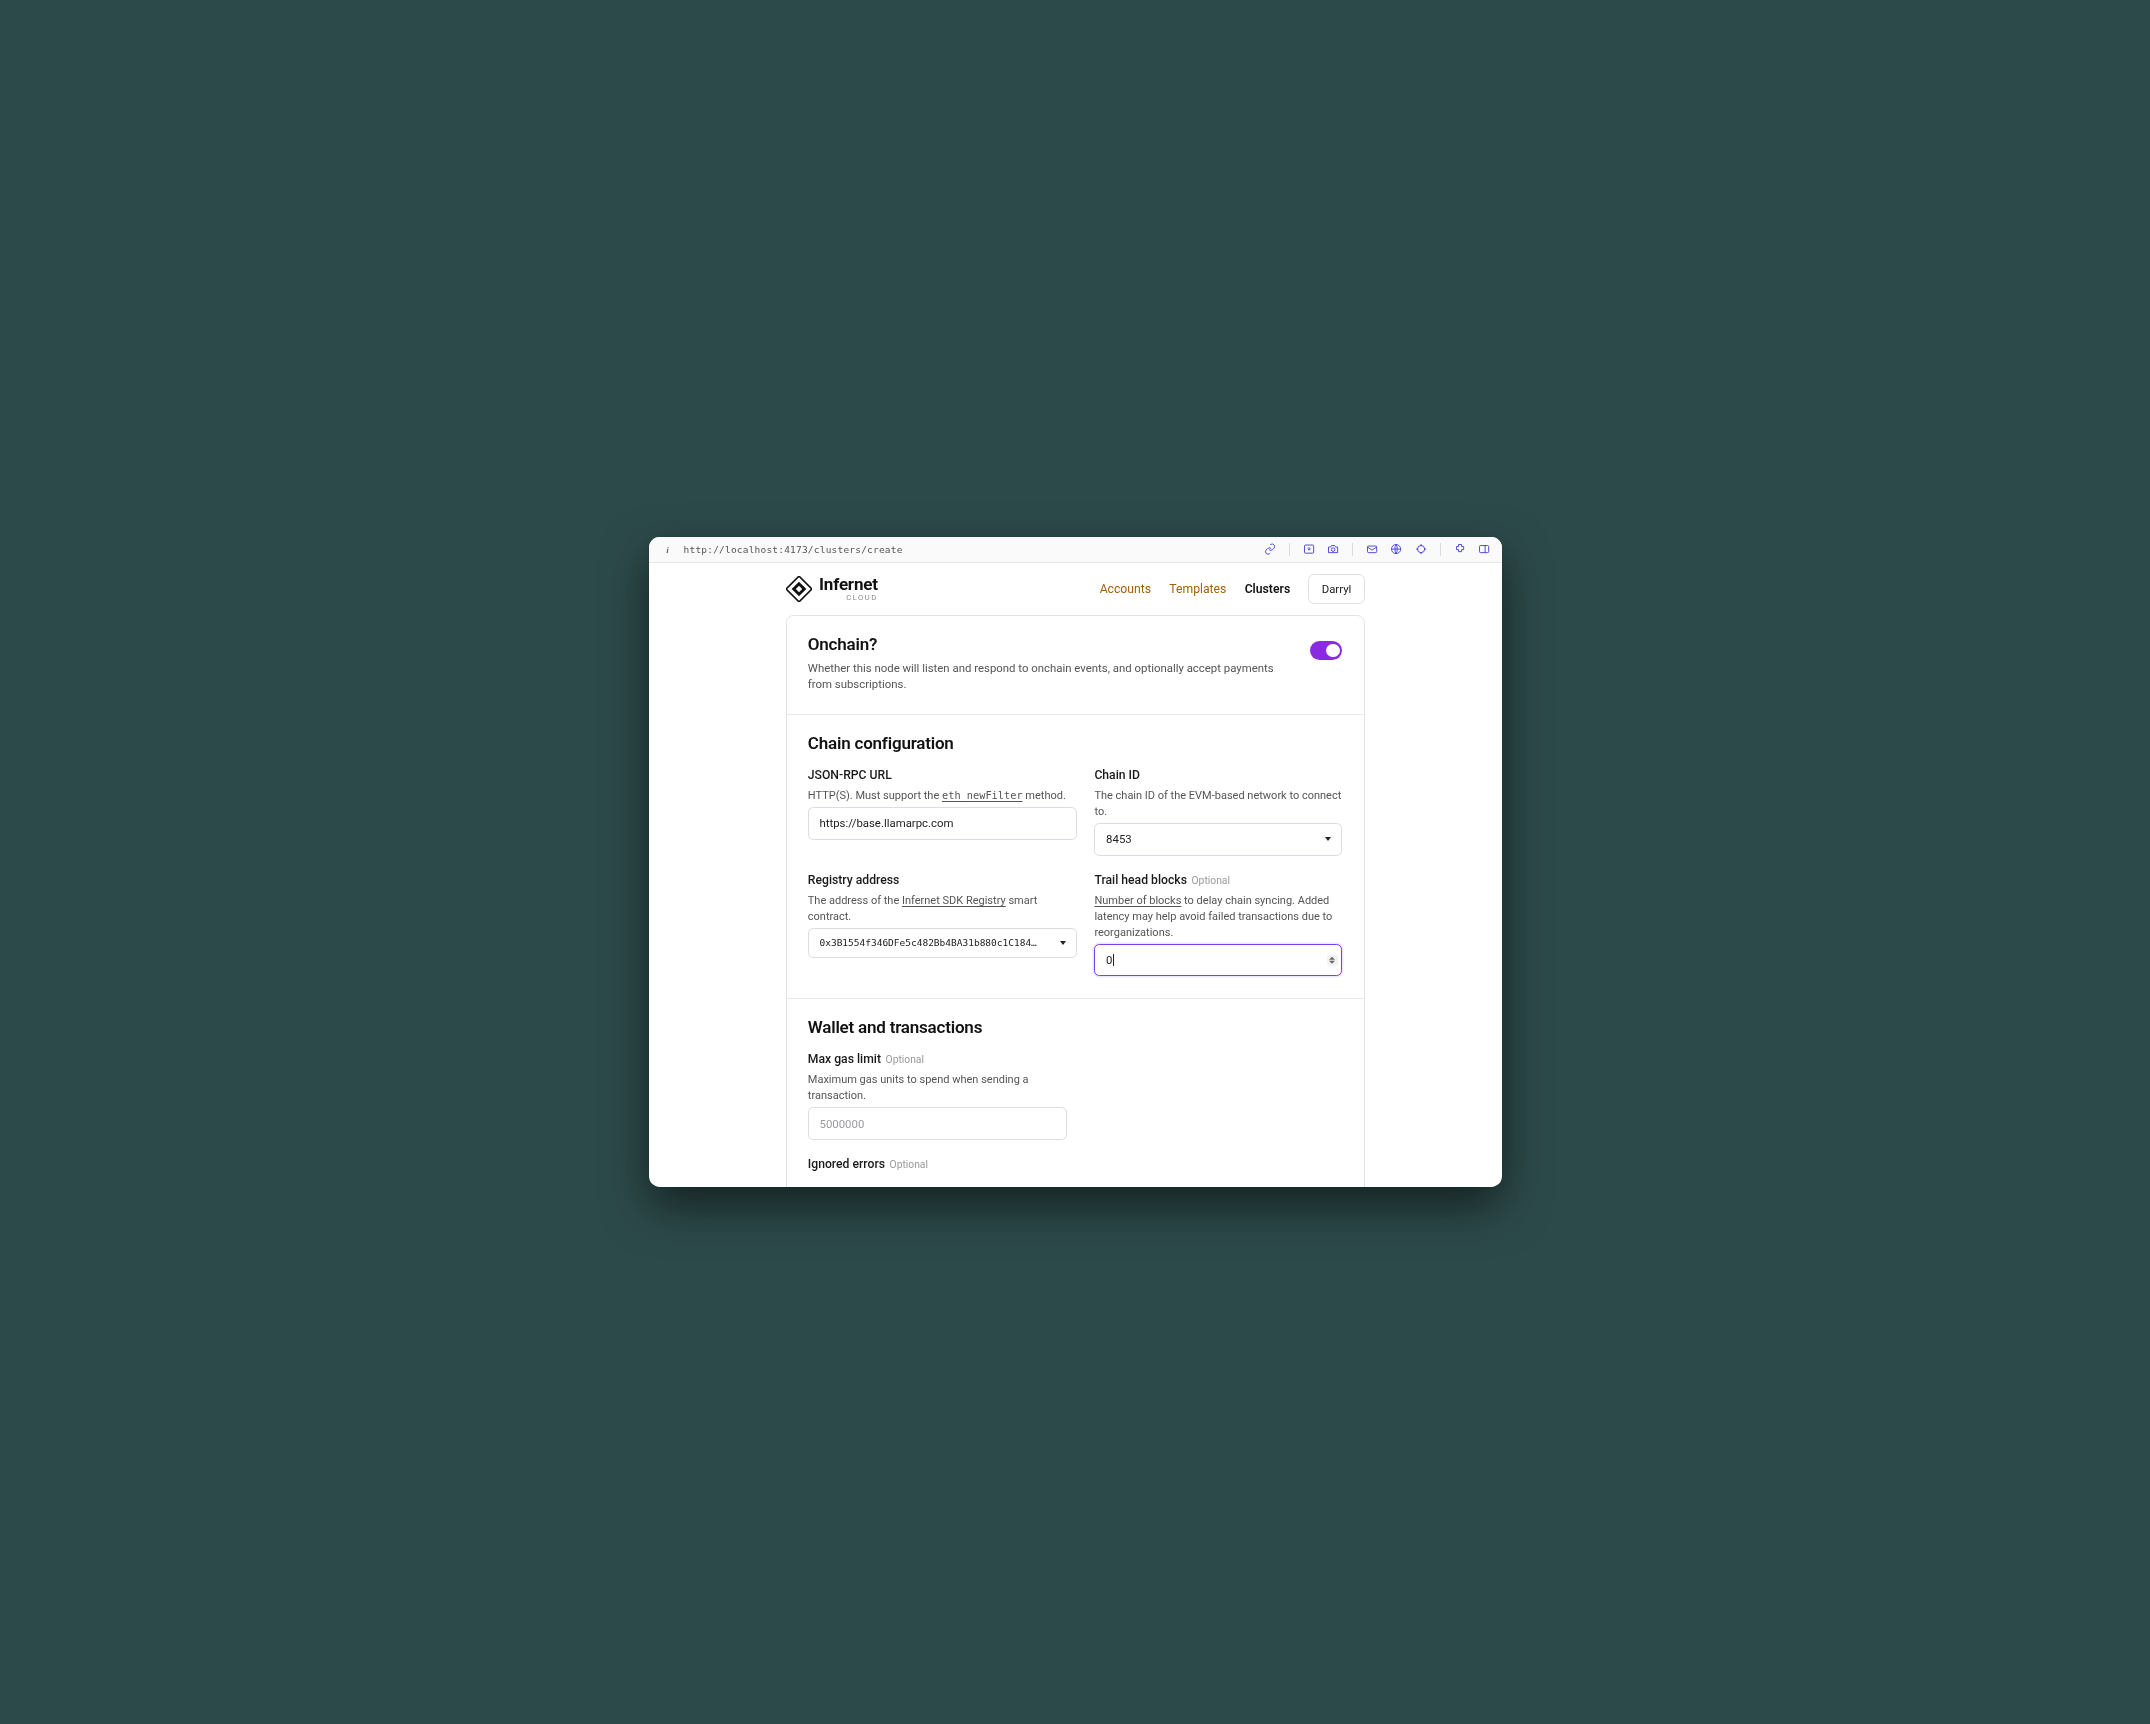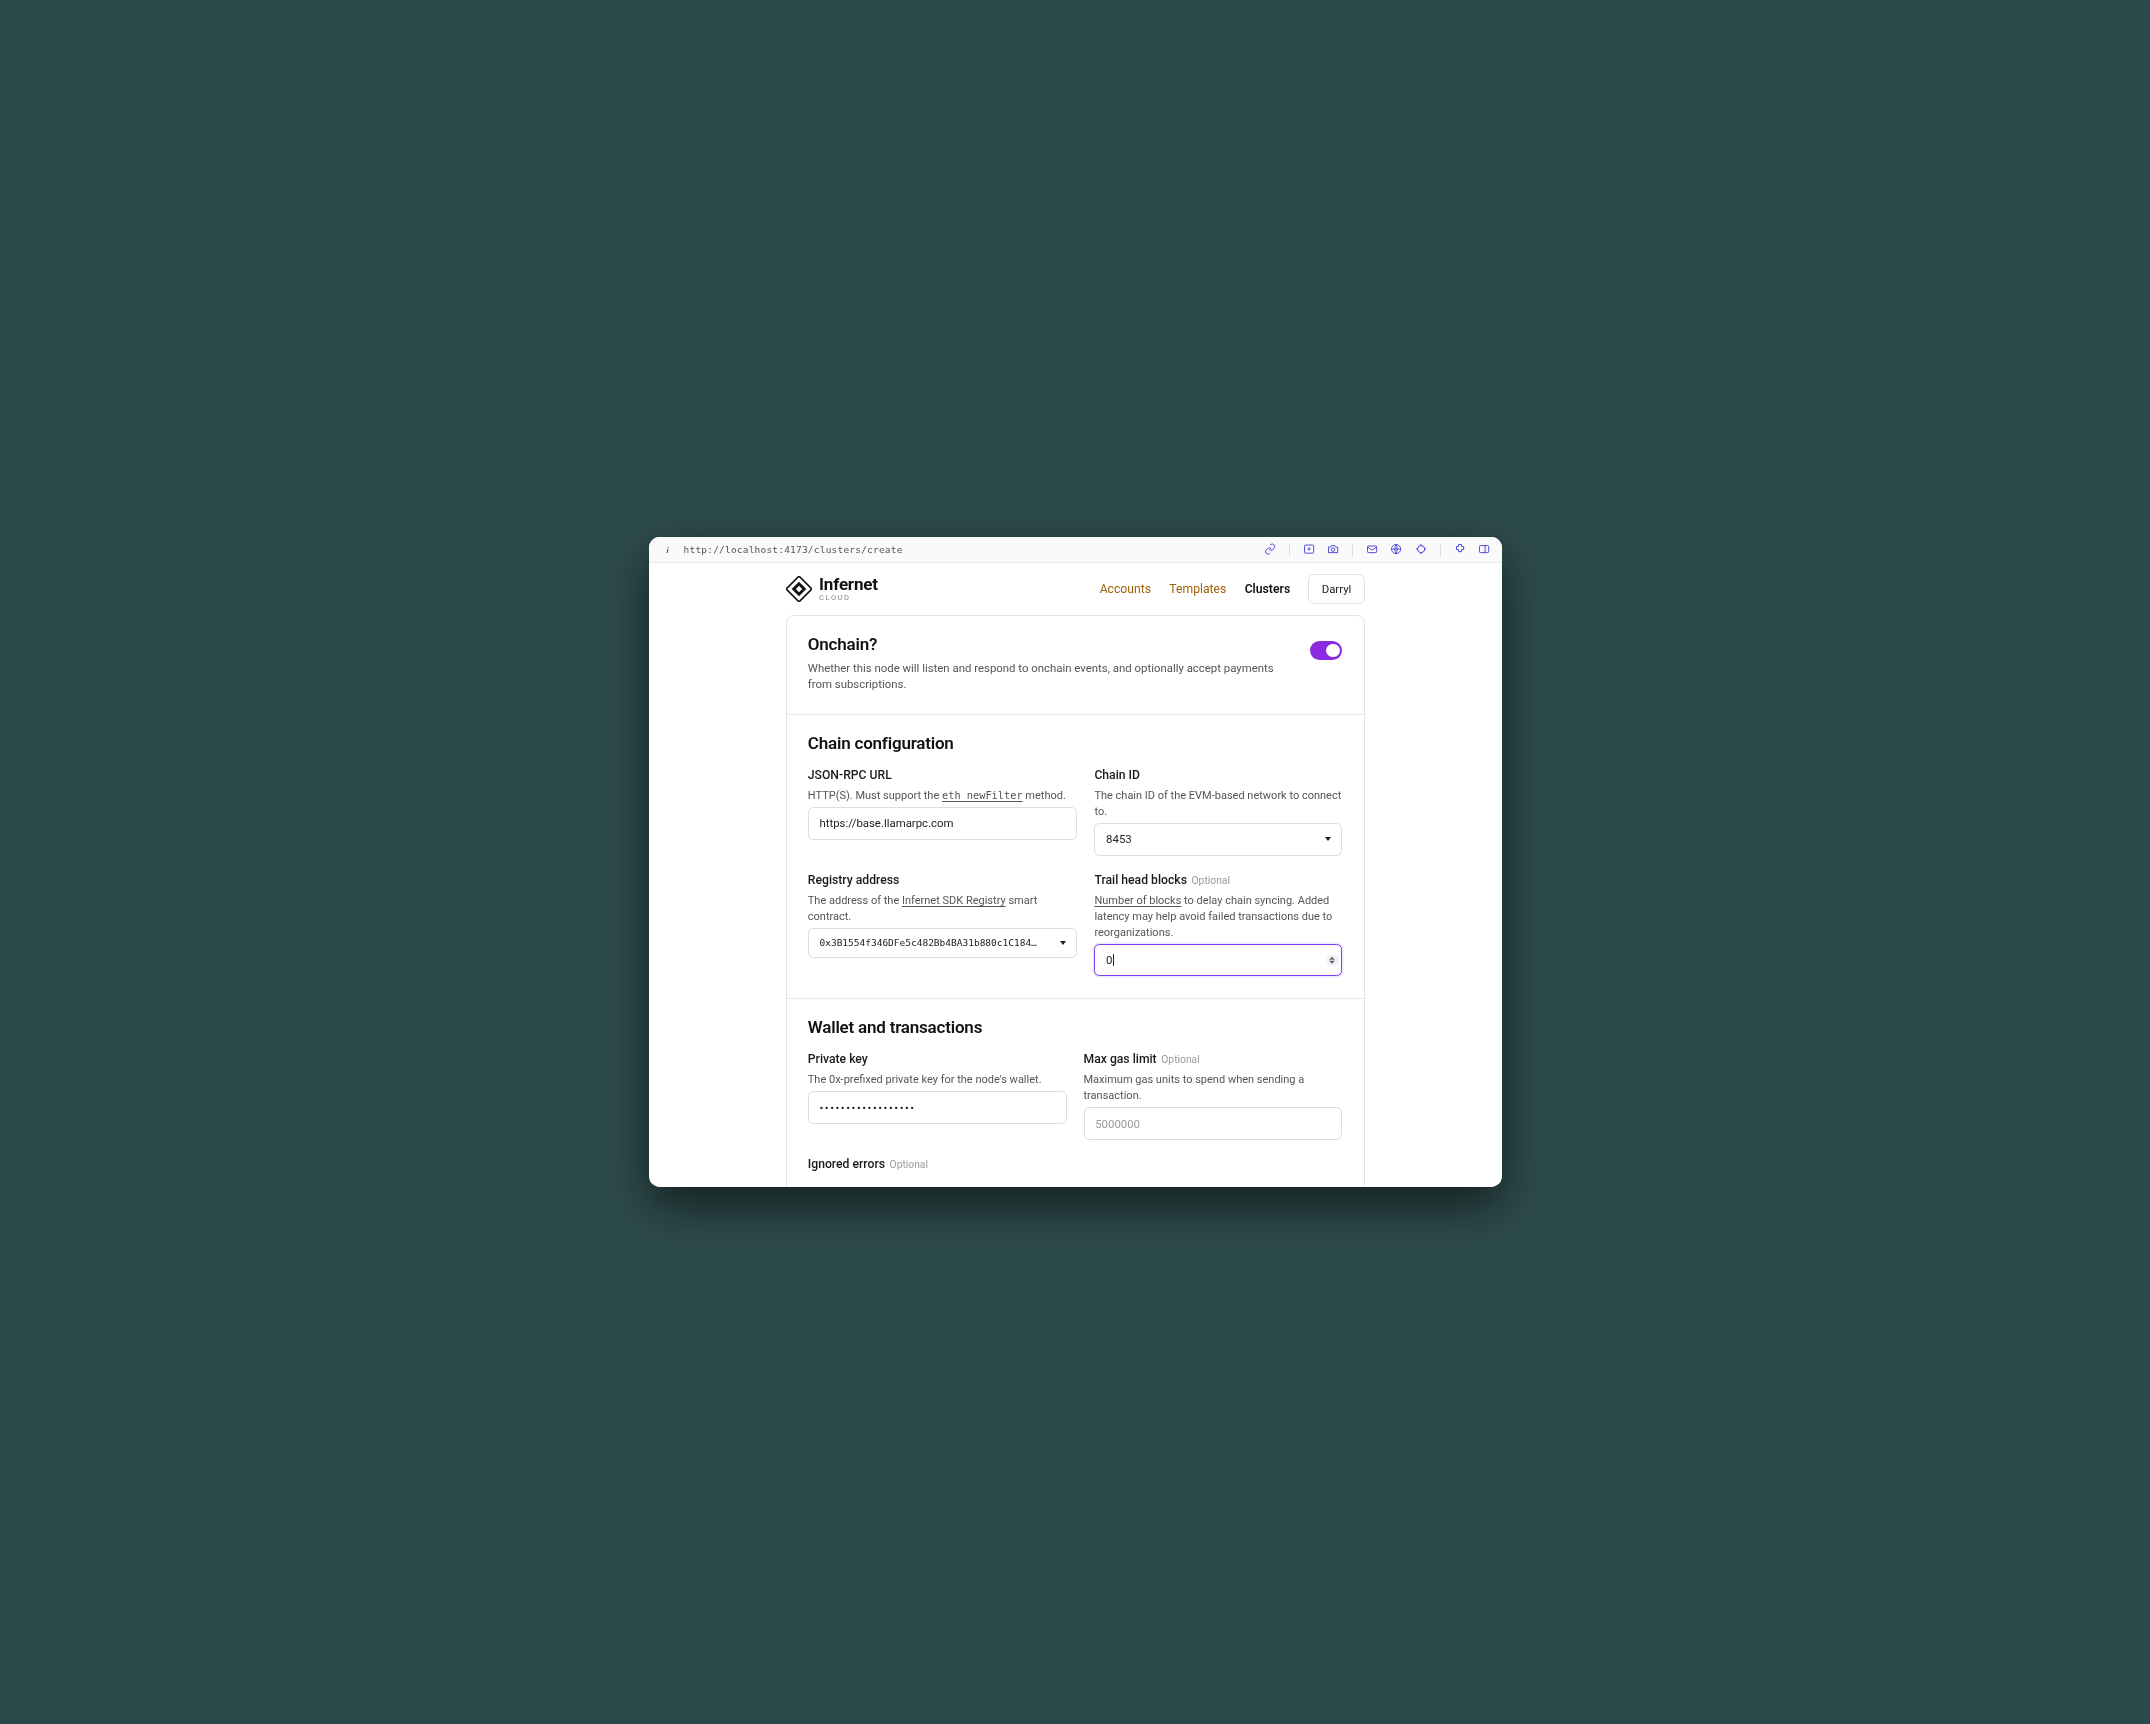--- a/index.html
+++ b/index.html
@@ -62,21 +62,21 @@
   }
   .brand {
     display: flex;
     align-items: center;
     gap: 7.6px;
   }
   .brand-logo {
     width: 26px; height: 26px;
     display: flex; align-items: center; justify-content: center;
   }
-  .brand-text { display: flex; flex-direction: column; line-height: 1.05; }
+  .brand-text { display: flex; flex-direction: column; line-height: 1.05; align-items: flex-end; }
   .brand-title { font-size: 17px; font-weight: 700; color: #111; letter-spacing: -0.2px; }
   .brand-sub { font-size: 7.6px; letter-spacing: 1.5px; color: #888; text-transform: uppercase; margin-top: 1px; }
   .nav { margin-left: auto; display: flex; align-items: center; gap: 18.3px; }
   .nav a {
     font-size: 12.2px; color: #a16207; text-decoration: none; cursor: pointer;
   }
   .nav a.active { color: #111; font-weight: 600; }
   .user-chip {
     border: 0.8px solid #e0e0e4;
     border-radius: 6.1px;
@@ -397,27 +397,20 @@
           </div>
         </div>
       </div>
     </div>
 
     <div class="section">
       <div class="section-title">Wallet and transactions</div>
 
       <div class="grid-2" style="margin-top:15.2px;">
 
-        <div class="field">
-          <div class="field-label">Private key</div>
-          <div class="field-help">The 0x-prefixed private key for the node's wallet.</div>
-          <div class="control">
-            <input class="input" style="letter-spacing: 1.5px;" value="••••••••••••••••••">
-          </div>
-        </div>
 
         <div class="field">
           <div class="field-label">
             <span>Max gas limit</span><span class="optional">Optional</span>
           </div>
           <div class="field-help">Maximum gas units to spend when sending a transaction.</div>
           <div class="control">
             <input class="input" placeholder="5000000" style="">
           </div>
         </div>

